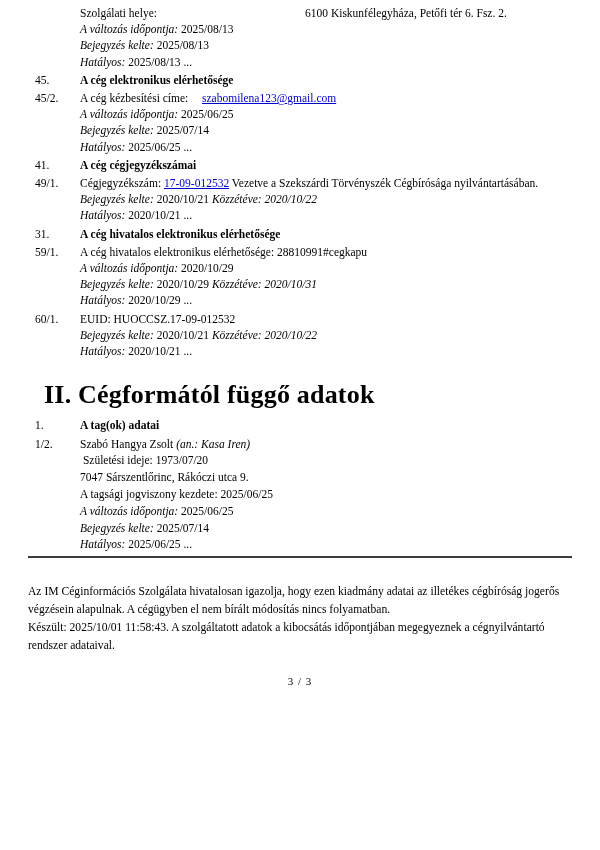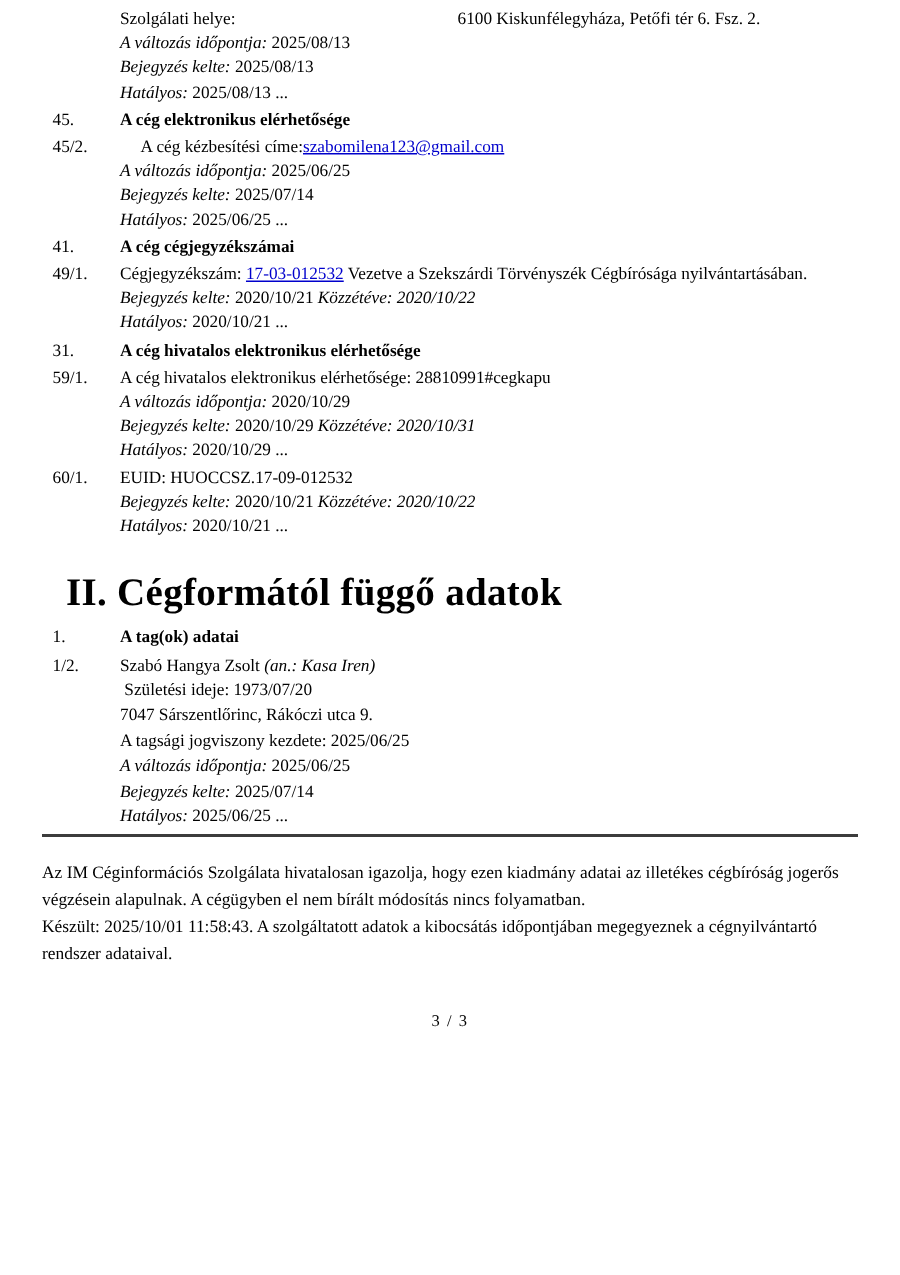--- a/index.html
+++ b/index.html
@@ -16,21 +16,21 @@
   .body{flex:1;min-width:0;}
   .line{white-space:pre-wrap;}
   .s-i{font-style:italic;}
   .s-b{font-weight:bold;}
   .lnk{text-decoration:underline;cursor:pointer;}
   .h2{
     font-family:"Liberation Serif",serif;font-size:26px;font-weight:bold;
     margin:22px 0 7px 16px;line-height:1.1;letter-spacing:0.2px;
   }
   .rule{border-top:2px solid #3c3c3c;margin-top:3px;}
-  .footer{margin-top:15px;}
+  .footer{margin-top:25px;}
   .footer p{margin:0;line-height:18px;font-size:11.6px;}
   .pagenum{
     position:absolute;bottom:11px;left:0;right:0;text-align:center;
     font-weight:normal;font-size:11px;letter-spacing:1px;
   }
 </style>
 </head>
 <body>
 
 <div class="page">
@@ -48,36 +48,36 @@
         </div>
         <div class="entry">
           <div class="num">45.</div>
           <div class="body">
             <div class="line"><span class="s-b">A cég elektronikus elérhetősége</span></div>
           </div>
         </div>
         <div class="entry">
           <div class="num">45/2.</div>
           <div class="body">
-            <div class="line"><span class="s-n" style="display: inline-block; width: 122px; text-align: right;">A cég kézbesítési címe:</span><a class="lnk" style="color: rgb(0, 0, 204);">szabomilena123@gmail.com</a></div>
+            <div class="line"><span class="s-n" style="display: inline-block; width: 122px;">A cég kézbesítési címe:</span><a class="lnk" style="color: rgb(0, 0, 204);">szabomilena123@gmail.com</a></div>
             <div class="line"><span class="s-i">A változás időpontja:</span><span class="s-n"> 2025/06/25</span></div>
             <div class="line"><span class="s-i">Bejegyzés kelte:</span><span class="s-n"> 2025/07/14</span></div>
             <div class="line"><span class="s-i">Hatályos:</span><span class="s-n"> 2025/06/25 ...</span></div>
           </div>
         </div>
         <div class="entry">
           <div class="num">41.</div>
           <div class="body">
             <div class="line"><span class="s-b">A cég cégjegyzékszámai</span></div>
           </div>
         </div>
         <div class="entry">
           <div class="num">49/1.</div>
           <div class="body">
-            <div class="line"><span class="s-n">Cégjegyzékszám: </span><a class="lnk" style="color: rgb(0, 0, 204);">17-03-012532</a><span class="s-n"> Vezetve a Szekszárdi Törvényszék Cégbírósága nyilvántartásában.</span></div>
+            <div class="line"><span class="s-n">Cégjegyzékszám: </span><a class="lnk" style="color: rgb(0, 0, 204);">17-09-012532</a><span class="s-n"> Vezetve a Szekszárdi Törvényszék Cégbírósága nyilvántartásában.</span></div>
             <div class="line"><span class="s-i">Bejegyzés kelte:</span><span class="s-n"> 2020/10/21 </span><span class="s-i">Közzétéve: 2020/10/22</span></div>
             <div class="line"><span class="s-i">Hatályos:</span><span class="s-n"> 2020/10/21 ...</span></div>
           </div>
         </div>
         <div class="entry">
           <div class="num">31.</div>
           <div class="body">
             <div class="line"><span class="s-b">A cég hivatalos elektronikus elérhetősége</span></div>
           </div>
         </div>

